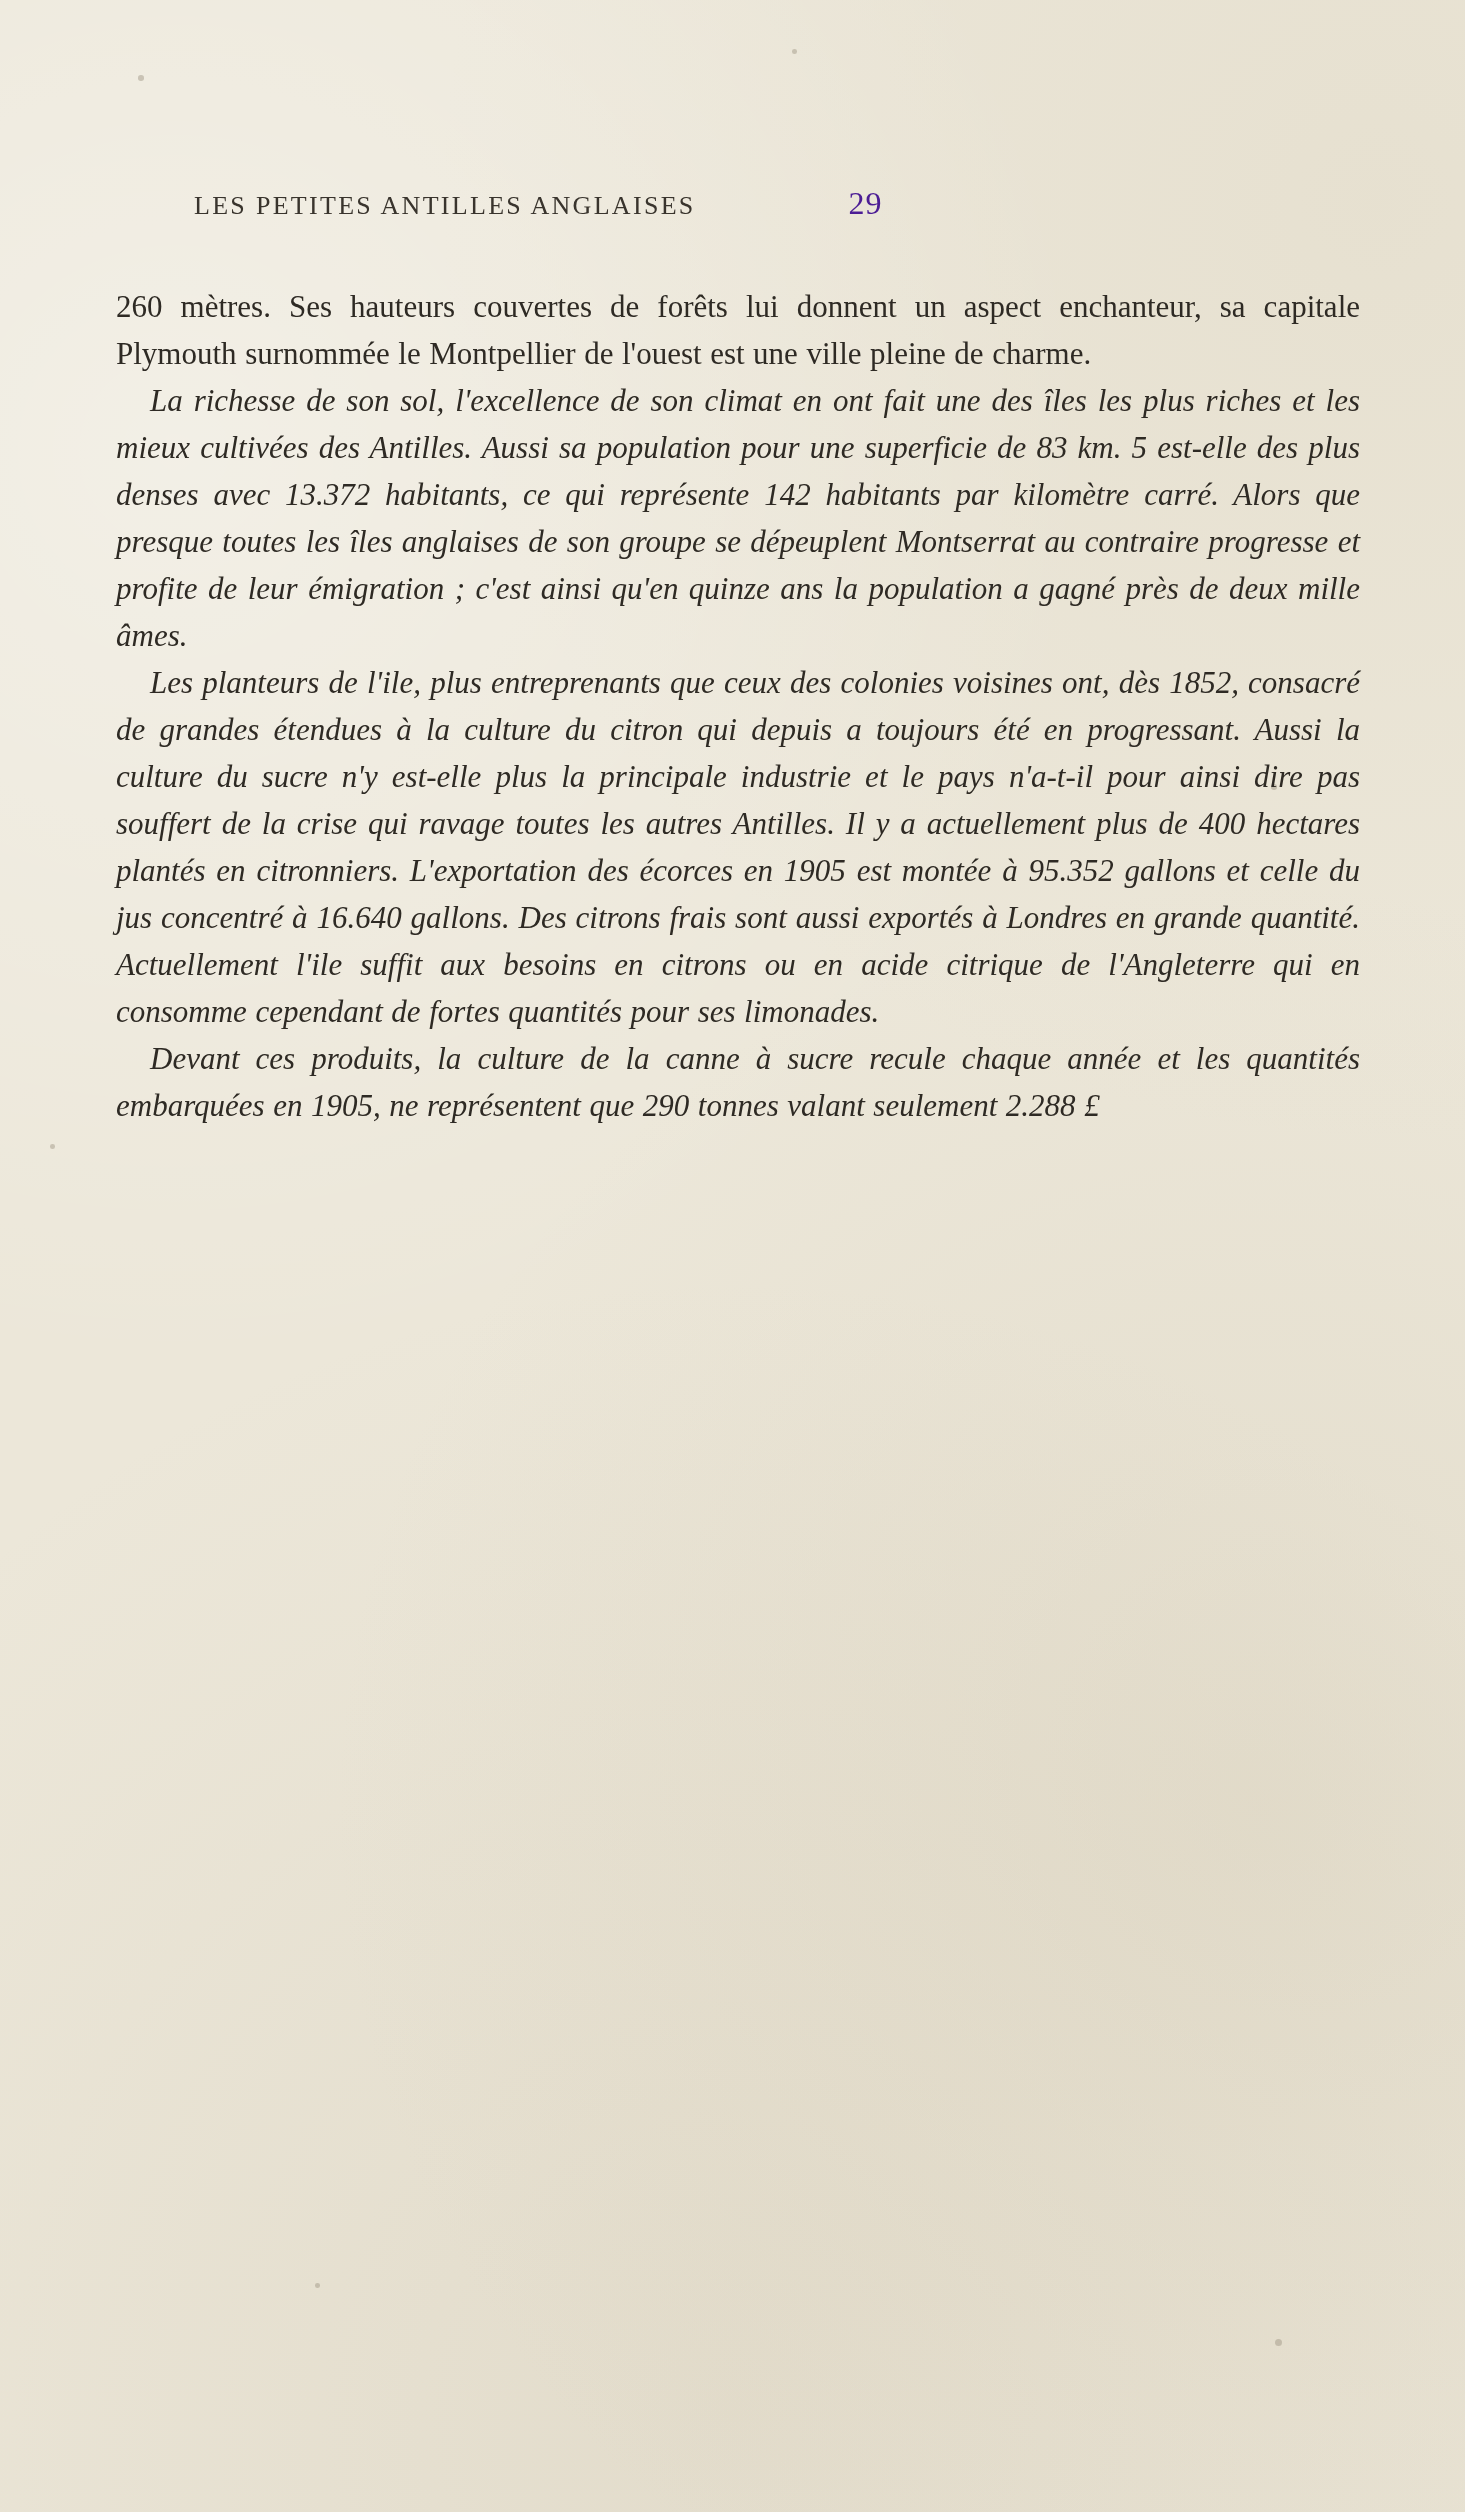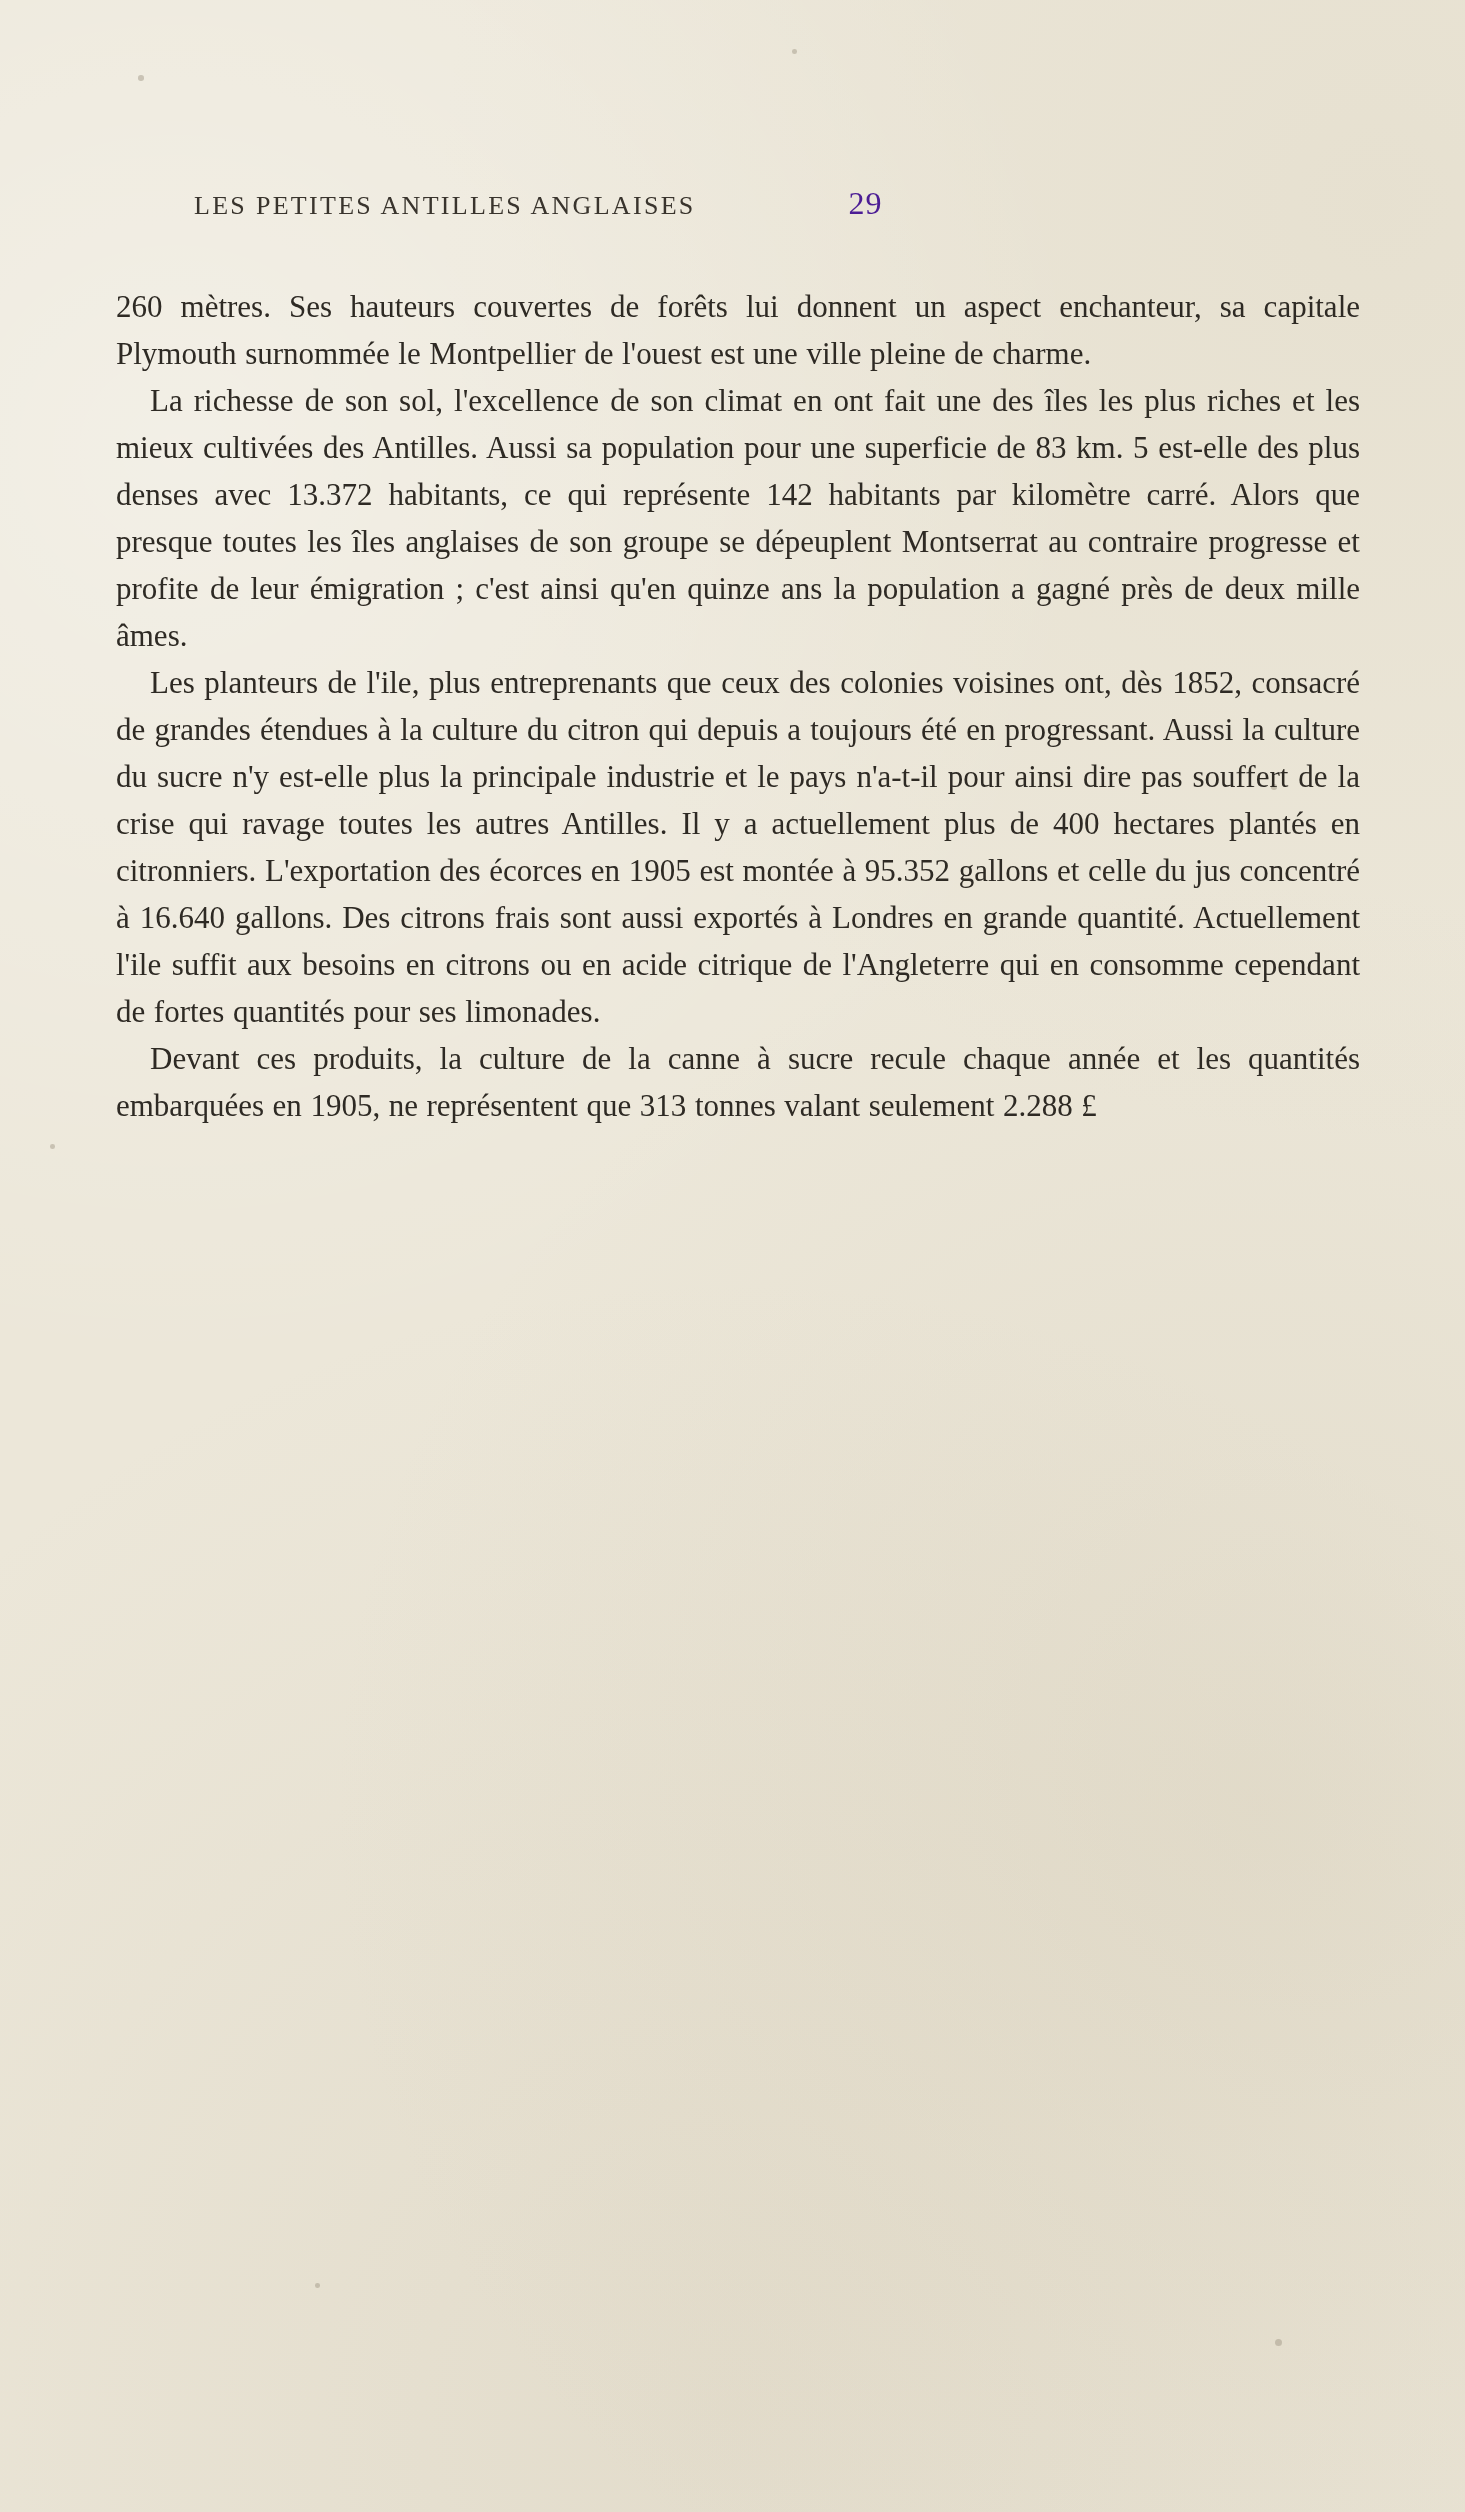--- a/index.html
+++ b/index.html
@@ -74,20 +74,21 @@
     text-align-last: left;
     margin: 0;
     color: #2e2a24;
     word-spacing: 0.8px;
   }
   p.para.indent {
     text-indent: 34px;
   }
   p.para + p.para {
     margin-top: 0px;
+    font-style: italic;
   }
 </style>
 </head>
 <body>
 
 <div class="paper-texture"></div>
 <div class="speck" style="left:138px;top:75px;width:5.5px;height:5.5px;"></div>
 <div class="speck" style="left:792px;top:49px;width:4.7px;height:4.7px;"></div>
 <div class="speck" style="left:1271px;top:784px;width:5.5px;height:5.5px;"></div>
 <div class="speck" style="left:1275px;top:2339px;width:7px;height:7px;"></div>
@@ -98,17 +99,17 @@
   <div class="content">
 
     <div class="running-head">
       <div class="running-title">LES PETITES ANTILLES ANGLAISES</div>
       <div class="page-number">29</div>
     </div>
 
     <p class="para">260 mètres. Ses hauteurs couvertes de forêts lui donnent un aspect enchanteur, sa capitale Plymouth surnommée le Montpellier de l'ouest est une ville pleine de charme.</p>
     <p class="para indent">La richesse de son sol, l'excellence de son climat en ont fait une des îles les plus riches et les mieux cultivées des Antilles. Aussi sa population pour une superficie de 83 km. 5 est-elle des plus denses avec 13.372 habitants, ce qui représente 142 habitants par kilomètre carré. Alors que presque toutes les îles anglaises de son groupe se dépeuplent Montserrat au contraire progresse et profite de leur émigration ; c'est ainsi qu'en quinze ans la population a gagné près de deux mille âmes.</p>
     <p class="para indent">Les planteurs de l'ile, plus entreprenants que ceux des colonies voisines ont, dès 1852, consacré de grandes étendues à la culture du citron qui depuis a toujours été en progressant. Aussi la culture du sucre n'y est-elle plus la principale industrie et le pays n'a-t-il pour ainsi dire pas souffert de la crise qui ravage toutes les autres Antilles. Il y a actuellement plus de 400 hectares plantés en citronniers. L'exportation des écorces en 1905 est montée à 95.352 gallons et celle du jus concentré à 16.640 gallons. Des citrons frais sont aussi exportés à Londres en grande quantité. Actuellement l'ile suffit aux besoins en citrons ou en acide citrique de l'Angleterre qui en consomme cependant de fortes quantités pour ses limonades.</p>
-    <p class="para indent">Devant ces produits, la culture de la canne à sucre recule chaque année et les quantités embarquées en 1905, ne représentent que 313 tonnes valant seulement 2.288 £</p>
+    <p class="para indent">Devant ces produits, la culture de la canne à sucre recule chaque année et les quantités embarquées en 1905, ne représentent que 290 tonnes valant seulement 2.288 £</p>
 
   </div>
 </div>
 
 
 </body></html>

